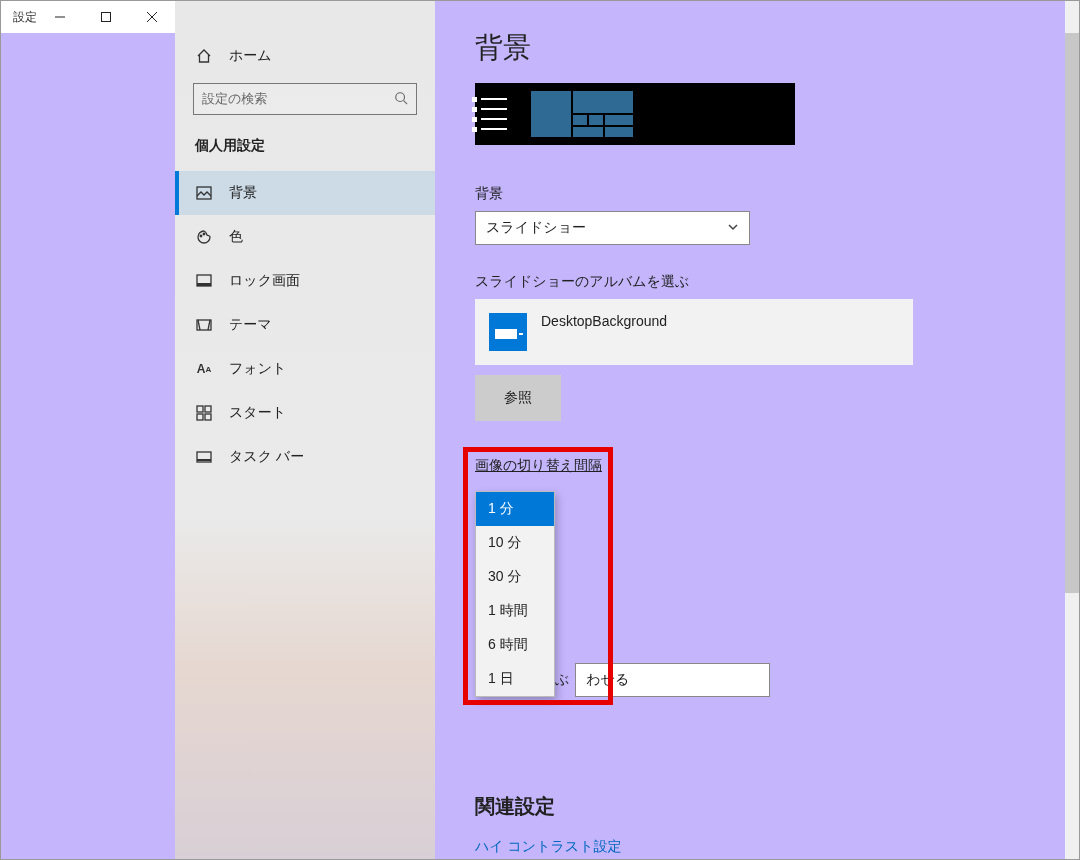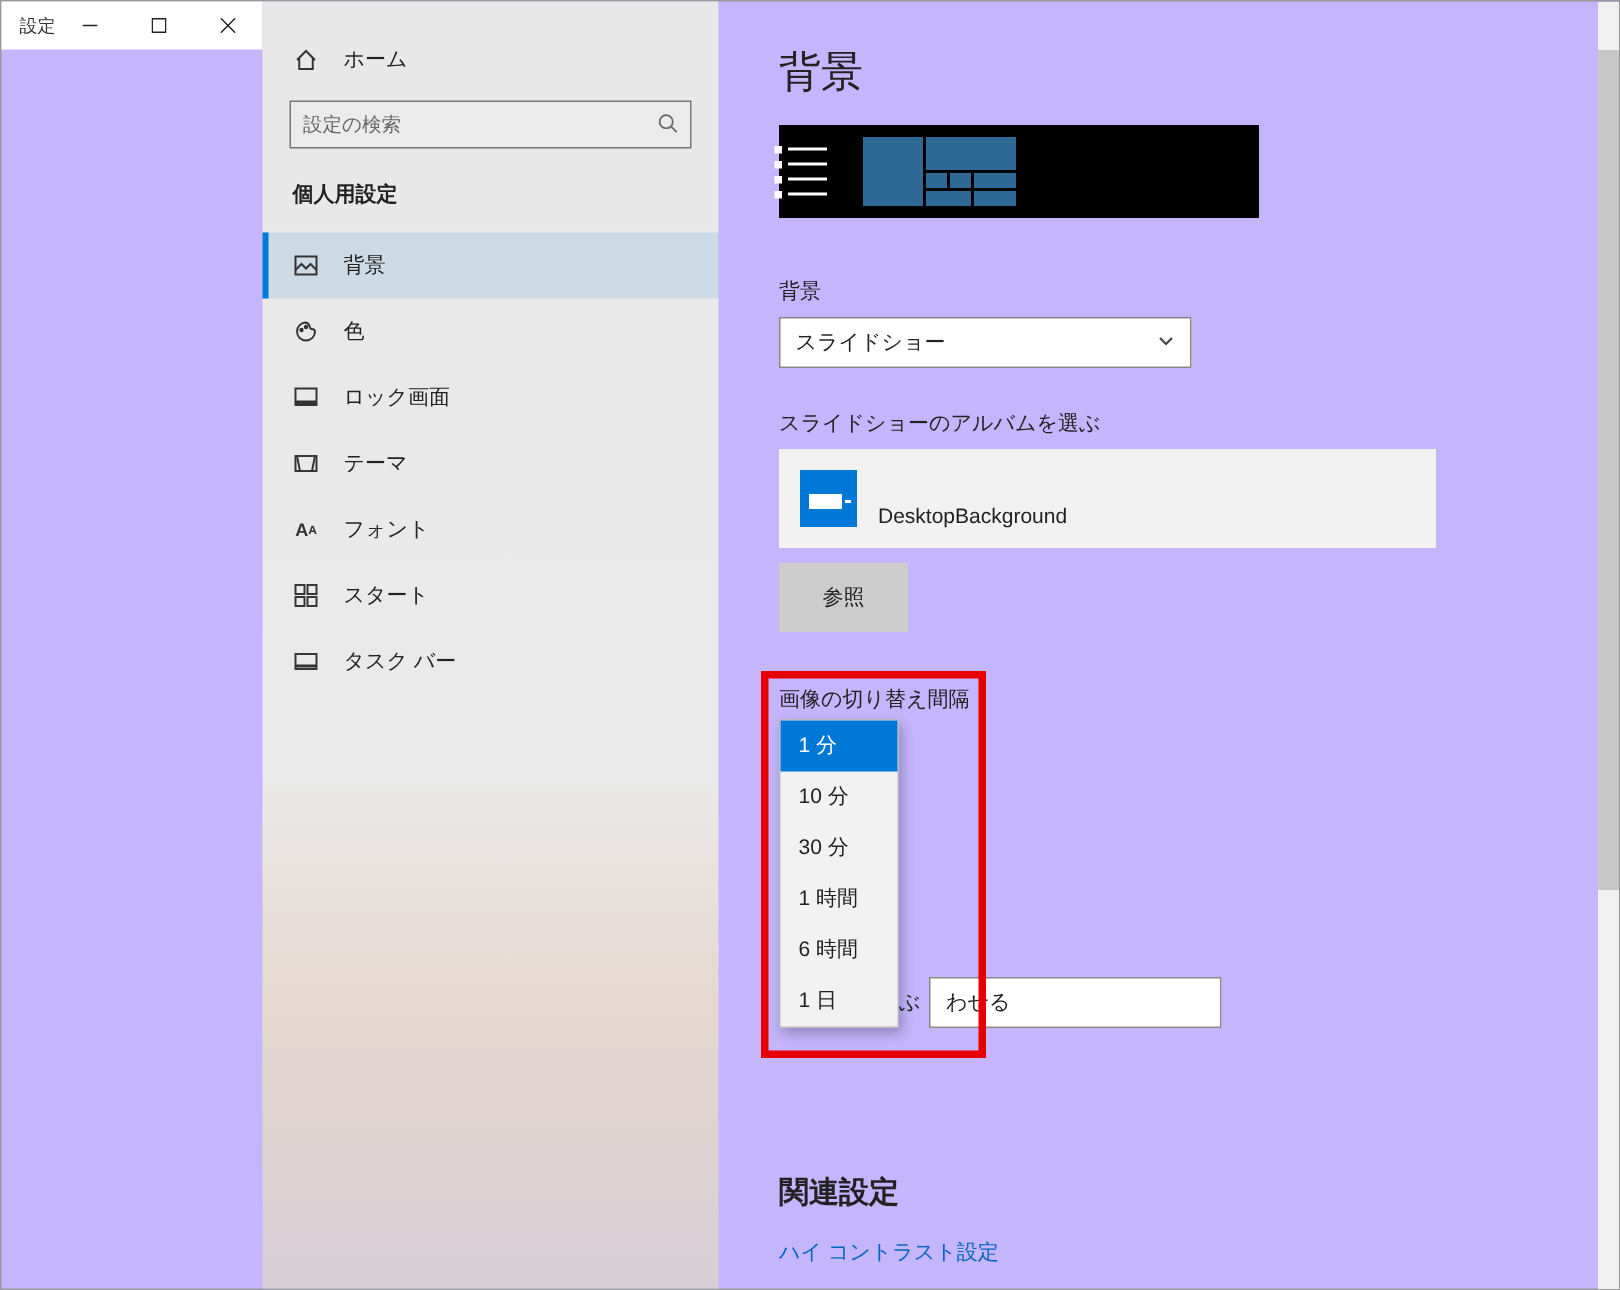--- a/index.html
+++ b/index.html
@@ -8,21 +8,21 @@
 .window { width: 1080px; height: 860px; background: #c4b5fd; display: flex; flex-direction: row; border: 1px solid #999; }
 
 .titlebar { height: 32px; display: flex; align-items: center; justify-content: space-between; background: #fff; }
 .titlebar-left { padding-left: 12px; font-size: 12px; color: #333; }
 .titlebar-right { display: flex; }
 .titlebar-btn { width: 46px; height: 32px; display: flex; align-items: center; justify-content: center; font-size: 13px; color: #333; }
 .titlebar-btn svg { width: 10px; height: 10px; stroke: #222; stroke-width: 1; fill: none; }
 
 .body { flex: 1; display: flex; min-height: 0; }
 
-.sidebar { width: 304px; background: linear-gradient(180deg, #e8e8e8 0%, #eaeaea 60%, #e6d7d0 78%, #d8cfd6 100%); padding-top: 20px; position: relative; }
+.sidebar { width: 260px; background: linear-gradient(180deg, #e8e8e8 0%, #eaeaea 60%, #e6d7d0 78%, #d8cfd6 100%); padding-top: 36px; position: relative; }
 .home-row { display: flex; align-items: center; gap: 16px; padding: 10px 20px; font-size: 14px; color: #222; }
 .search-wrap { margin: 8px 18px 18px 18px; }
 .search-box { width: 100%; height: 32px; border: 1px solid #777; background: rgba(255,255,255,0.15); display: flex; align-items: center; padding: 0 8px; font-size: 13px; color: #666; justify-content: space-between; }
 .section-title { font-size: 14px; font-weight: 600; padding: 4px 20px 16px 20px; color: #222; }
 .nav-item { display: flex; align-items: center; gap: 16px; padding: 13px 20px; font-size: 14px; color: #222; position: relative; }
 .nav-item.active { background: rgba(0,120,215,0.12); }
 .nav-item.active::before { content: ""; position: absolute; left: 0; top: 0; bottom: 0; width: 4px; background: #0078d7; }
 .nav-icon { width: 18px; height: 18px; display: flex; align-items: center; justify-content: center; color: #333; }
 .nav-icon svg { width: 16px; height: 16px; stroke: #333; stroke-width: 1.3; fill: none; }
 
@@ -40,31 +40,31 @@
 .t3 { grid-column: 2; grid-row: 2; }
 .t4 { grid-column: 3; grid-row: 2; }
 .t5 { grid-column: 4; grid-row: 2; }
 .t6 { grid-column: 2 / span 2; grid-row: 3; }
 .t7 { grid-column: 4; grid-row: 3; }
 
 .field-label { font-size: 14px; color: #222; margin-bottom: 8px; }
 .combo { width: 275px; height: 34px; border: 1px solid #888; background: #fff; display: flex; align-items: center; justify-content: space-between; padding: 16px 10px; font-size: 14px; color: #222; margin-bottom: 28px; }
 .combo svg { width: 12px; height: 12px; stroke: #444; stroke-width: 1.5; fill: none; }
 
-.album-box { width: 438px; background: #f2f2f2; display: flex; align-items: flex-end; gap: 14px; padding: 14px 14px; margin-bottom: 10px; }
+.album-box { width: 438px; background: #f2f2f2; display: flex; align-items: flex-start; gap: 14px; padding: 14px 14px; margin-bottom: 10px; }
 .album-icon { width: 38px; height: 38px; background: #0078d7; position: relative; }
 .album-icon::after { content:""; position:absolute; left:6px; top:16px; width:22px; height:10px; background:#fff; }
 .album-icon::before { content:""; position:absolute; right:4px; top:20px; width:4px; height:2px; background:#fff; }
 .album-name { font-size: 14px; color: #222; }
 
 .browse-btn { width: 86px; height: 46px; background: #ccc; border: none; font-size: 14px; color: #222; margin-bottom: 28px; }
 
 .red-box { position: absolute; border: 5px solid #e60000; pointer-events: none; }
 
-.interval-label { font-size: 14px; color: #222; margin-bottom: 4px; padding-top: 8px; }
+.interval-label { font-size: 14px; color: #222; margin-bottom: 16px; padding-top: 8px; text-decoration: underline; }
 .dropdown-open { width: 80px; border: 1px solid #bbb; background: #f2f2f2; box-shadow: 2px 4px 8px rgba(0,0,0,0.25); margin-bottom: 0; }
 .dropdown-open .opt { padding: 8px 12px; font-size: 14px; color: #222; }
 .dropdown-open .opt.sel { background: #0078d7; color: #fff; }
 
 .fit-combo-row { display: flex; align-items: center; gap: 6px; margin-top: -34px; margin-left: 80px; }
 .fit-combo { width: 195px; height: 34px; border: 1px solid #888; background: #fff; display: flex; align-items: center; justify-content: space-between; padding: 0 10px; font-size: 14px; color: #222; text-align: center; }
 .fit-prefix { font-size: 14px; color: #222; }
 
 .related-title { font-size: 20px; color: #222; margin-top: 96px; margin-bottom: 18px; }
 .link { font-size: 14px; color: #0067c0; margin-bottom: 20px; display: block; }

